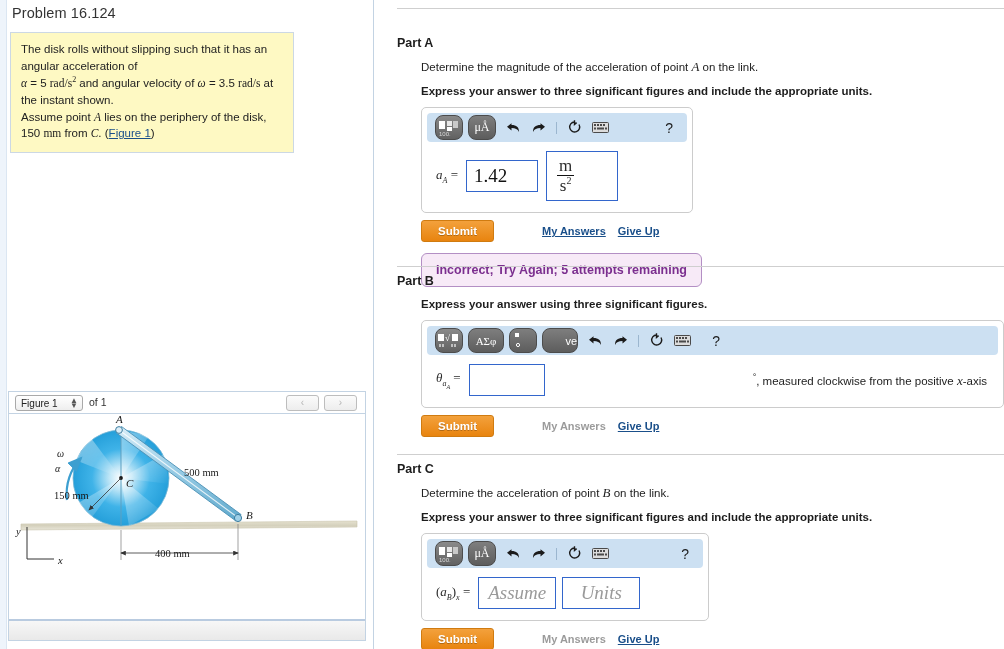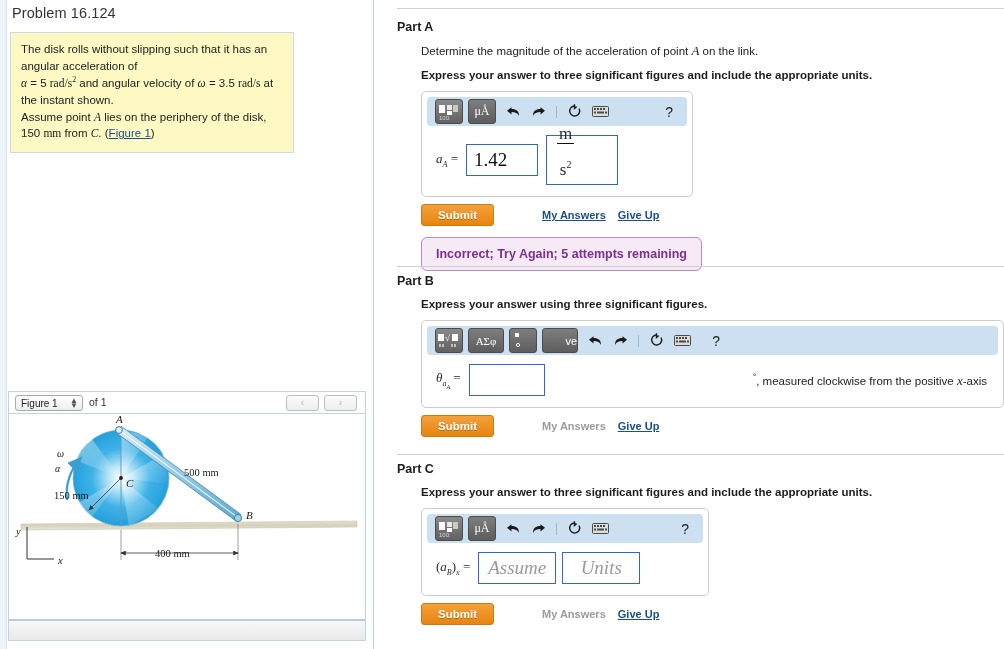--- a/index.html
+++ b/index.html
@@ -99,21 +99,21 @@
     background: #cce0f2;
     border-radius: 4px;
     height: 29px;
     display: flex; align-items: center;
     padding: 0 10px 0 8px;
     margin: 5px 5px 0 5px;
   }
   .tb-btn {
     width: 28px; height: 25px; margin-right: 5px;
     background: linear-gradient(#7e7e7e,#5d5d5d);
-    border: 1px solid #4c4c4c; border-radius: 3px;
+    border: 1px solid #4c4c4c; border-radius: 8px;
     color: #fff; font-size: 11px;
     display: flex; align-items: center; justify-content: center;
     overflow: hidden; position: relative; cursor: pointer;
   }
   .tb-btn.wide { width: 36px; }
   .tb-tmpl { background: linear-gradient(#8a8a8a,#616161); }
   .tb-icon { margin: 0 5px; color: #1b1b1b; font-size: 15px; cursor: pointer;
              display:flex; align-items:center; justify-content:center; }
   .tb-sep { width:1px; height:12px; background:#9bb6cf; margin:0 5px; }
   .tb-help { margin-left: auto; font-size: 14px; color: #1b1b1b; cursor: pointer; padding-right: 4px; }
@@ -127,21 +127,21 @@
     font-family: "Liberation Serif", serif; font-size: 19px; color: #111;
     display: flex; align-items: center; padding: 0 7px; cursor: text;
   }
   .fld.ph { color: #9a9a9a; font-style: italic; }
   .unit-fld {
     border: 1px solid #3366cc; background:#fff; width: 72px; height: 50px;
     display:flex; align-items:center; justify-content:flex-start; padding-left:10px; cursor: text;
   }
   .frac { display:inline-block; text-align:center; font-family:"Liberation Serif", serif; font-size:17px; line-height:1.05; }
   .frac .num { display:block; padding:0 2px; }
-  .frac .den { display:block; border-top:1px solid #111; padding:16px 2px; }
+  .frac .den { display:block; border-top:1px solid #111; padding:0 2px; }
   .frac .den sup { font-size: 10px; }
 
   .btn-row { margin-left: 24px; margin-top: 7px; display: flex; align-items: center; }
   .submit {
     background: linear-gradient(#f3a13c,#e8840f);
     border: 1px solid #d07b10; border-radius: 3px;
     color: #fff; font-weight: bold; font-size: 11.5px;
     padding: 4px 16px; cursor: pointer; text-shadow: 0 1px 0 rgba(0,0,0,.25);
   }
   .lnk { margin-left: 48px; font-size: 11px; color: #1a4f8a; text-decoration: underline; cursor: pointer; font-weight: bold;}
@@ -283,21 +283,21 @@
         </svg>
       </div>
 
       <div class="fig-foot"></div>
     </div>
   </div>
 
   <div class="right-col">
     <div class="hr-top"></div>
 
-    <div class="part" style="top:20px;">
+    <div class="part" style="top:36px;">
       <div class="part-title">Part A</div>
       <div class="part-q">
         <span>Determine the magnitude of the acceleration of point</span>
         <span class="mi">A</span>
         <span>on the link.</span>
       </div>
       <div class="part-ins">Express your answer to three significant figures and include the appropriate units.</div>
 
       <div class="answer-box" style="width:272px; margin-top:10px;">
         <div class="toolbar">
@@ -455,20 +455,25 @@
       <div class="btn-row">
         <div class="submit">Submit</div>
         <div class="lnk dim">My Answers</div>
         <div class="lnk2">Give Up</div>
       </div>
     </div>
 
     <div class="hr-part" style="top:454px;"></div>
     <div class="part" style="top:462px;">
       <div class="part-title">Part C</div>
+      <div class="part-q">
+        <span>Determine the acceleration of point</span>
+        <span class="mi">B</span>
+        <span>on the link.</span>
+      </div>
       <div class="part-ins">Express your answer to three significant figures and include the appropriate units.</div>
 
       <div class="answer-box" style="width:288px; margin-top:10px;">
         <div class="toolbar">
           <div class="tb-btn tb-tmpl">
             <svg width="22" height="18" viewBox="0 0 22 18">
                 <rect x="1" y="2" width="6" height="8" fill="#fff"></rect>
                 <rect x="9" y="2" width="5" height="5" fill="#e8e8e8"></rect>
                 <rect x="9" y="8" width="5" height="4" fill="#fff"></rect>
                 <rect x="15" y="2" width="5" height="7" fill="#c9c9c9"></rect>

